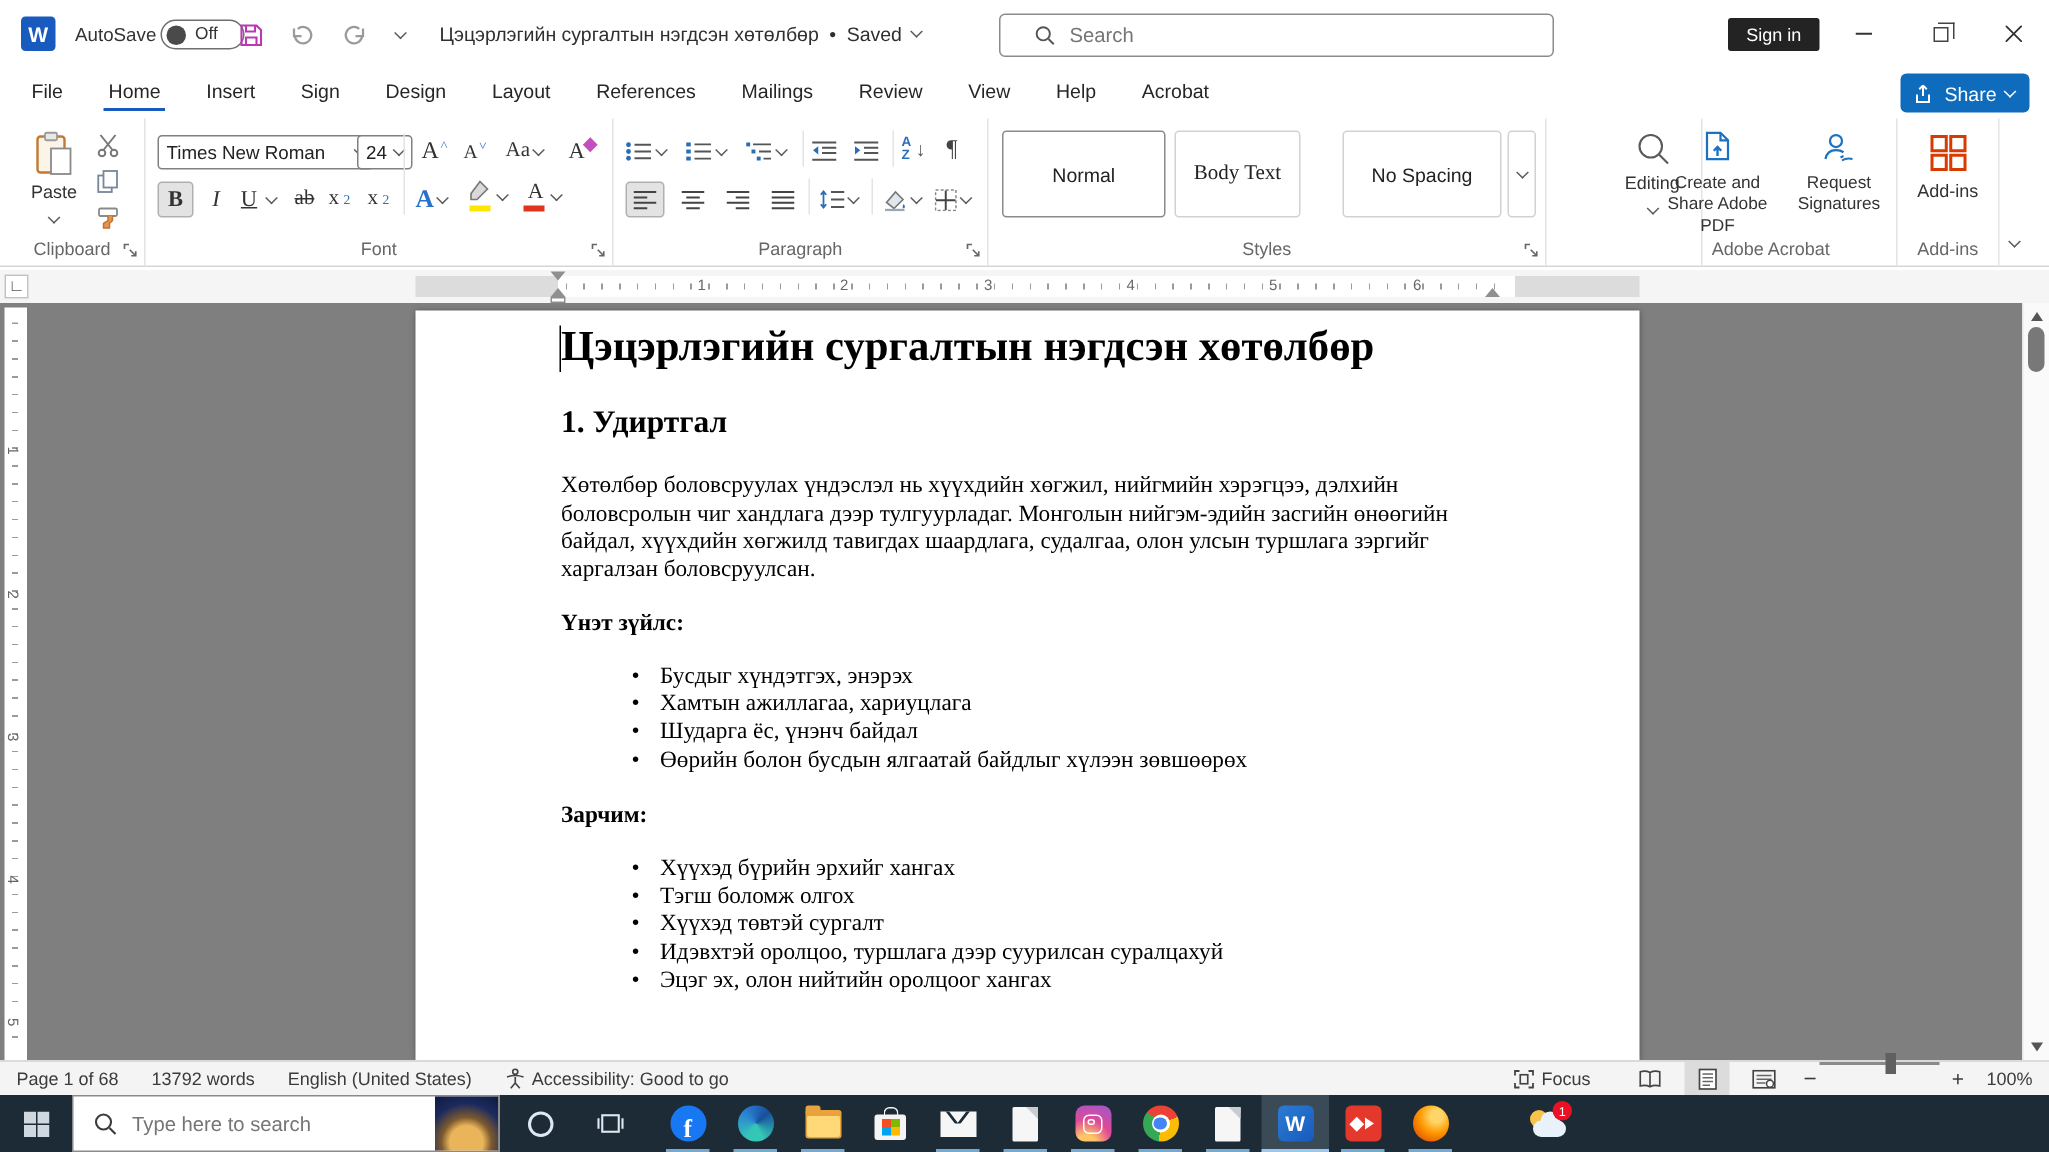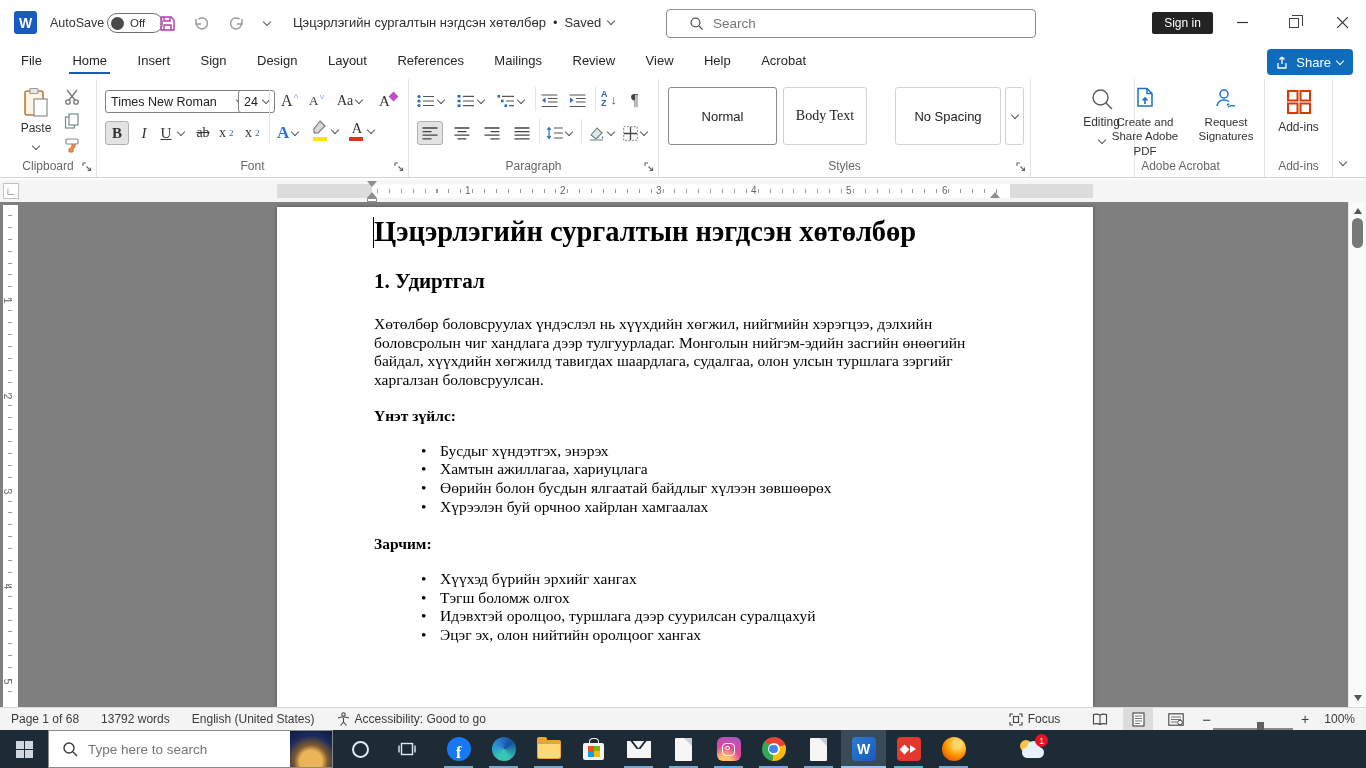--- a/index.html
+++ b/index.html
@@ -66,21 +66,21 @@
   .doclabel{font-weight:bold;font-size:15.5px;margin-bottom:17px}
   #page ul{list-style:none;margin:14px 0 19px;padding-left:47px}
   #page li{position:relative;font-size:15.5px;line-height:1.2;padding-left:19px}
   #page li:before{content:"•";position:absolute;left:0;top:0}
   #caret{position:absolute;left:96px;top:10px;width:1.3px;height:31px;background:#000}
   
   #vsb{position:absolute;right:0;top:0;width:18px;height:505px;background:#fafafa;border-left:1px solid #e8e8e8}
   .sbarrow{position:absolute;left:5px;width:0;height:0;border-left:4.5px solid transparent;border-right:4.5px solid transparent}
   #vsb .thumb{position:absolute;left:3px;top:16px;width:11px;height:30px;background:#787878;border-radius:6px}
   
-  #statusbar{position:absolute;left:0;top:707px;width:1366px;height:23px;background:#f4f4f4;border-top:1px solid #dadada;font-size:12px;color:#3b3b3b;display:flex;align-items:flex-end}
+  #statusbar{position:absolute;left:0;top:707px;width:1366px;height:23px;background:#f4f4f4;border-top:1px solid #dadada;font-size:12px;color:#3b3b3b;display:flex;align-items:flex-start}
   .sitem{display:flex;align-items:center;gap:5px;padding:0 11px;height:100%}
   .viewbtn{width:30px;height:22px;display:flex;align-items:center;justify-content:center}
   .viewbtn.act{background:#dcdcdc}
   
   #taskbar{position:absolute;left:0;top:730px;width:1366px;height:38px;background:#1d2b36;color:#e8eef3}
   .tslot{position:absolute;top:0;width:45px;height:38px;display:flex;align-items:center;justify-content:center}
   .runbar{position:absolute;bottom:0;left:8px;right:8px;height:2px;background:#76a9cf}
   #tbsearch{position:absolute;left:48px;top:0;width:285px;height:38px;background:#fff;border:1px solid #8a8a8a;display:flex;align-items:center;padding-left:13px;gap:10px}
   #tbsearch input{border:none;outline:none;font-size:13.5px;color:#4a4a4a;width:180px}
   #bingimg{position:absolute;right:0;top:0;width:42px;height:36px;background:radial-gradient(circle at 50% 85%,#e9b45a 0 30%,#7d5a2e 45%,#1b2a5e 70%,#0e1a3c 100%)}
@@ -460,27 +460,28 @@
 
   <div id="page">
     <div id="caret"></div>
     <h1>Цэцэрлэгийн сургалтын нэгдсэн хөтөлбөр</h1>
     <h2>1. Удиртгал</h2>
     <p>Хөтөлбөр боловсруулах үндэслэл нь хүүхдийн хөгжил, нийгмийн хэрэгцээ, дэлхийн боловсролын чиг хандлага дээр тулгуурладаг. Монголын нийгэм-эдийн засгийн өнөөгийн байдал, хүүхдийн хөгжилд тавигдах шаардлага, судалгаа, олон улсын туршлага зэргийг харгалзан боловсруулсан.</p>
     <div class="doclabel">Үнэт зүйлс:</div>
     <ul>
         <li>Бусдыг хүндэтгэх, энэрэх</li>
         <li>Хамтын ажиллагаа, хариуцлага</li>
+        <li>Шударга ёс, үнэнч байдал</li>
         <li>Өөрийн болон бусдын ялгаатай байдлыг хүлээн зөвшөөрөх</li>
-        <li>Хүрээлэн буй орчноо хайрлан хамгаалах</li>
       </ul>
     <div class="doclabel">Зарчим:</div>
     <ul>
         <li>Хүүхэд бүрийн эрхийг хангах</li>
         <li>Тэгш боломж олгох</li>
+        <li>Хүүхэд төвтэй сургалт</li>
         <li>Идэвхтэй оролцоо, туршлага дээр суурилсан суралцахуй</li>
         <li>Эцэг эх, олон нийтийн оролцоог хангах</li>
       </ul>
   </div>
 
   <div id="vsb">
     <div class="sbarrow" style="top:6px;border-bottom:6px solid #555"></div>
     <div class="thumb"></div>
     <div class="sbarrow" style="bottom:6px;border-top:6px solid #555"></div>
   </div>

